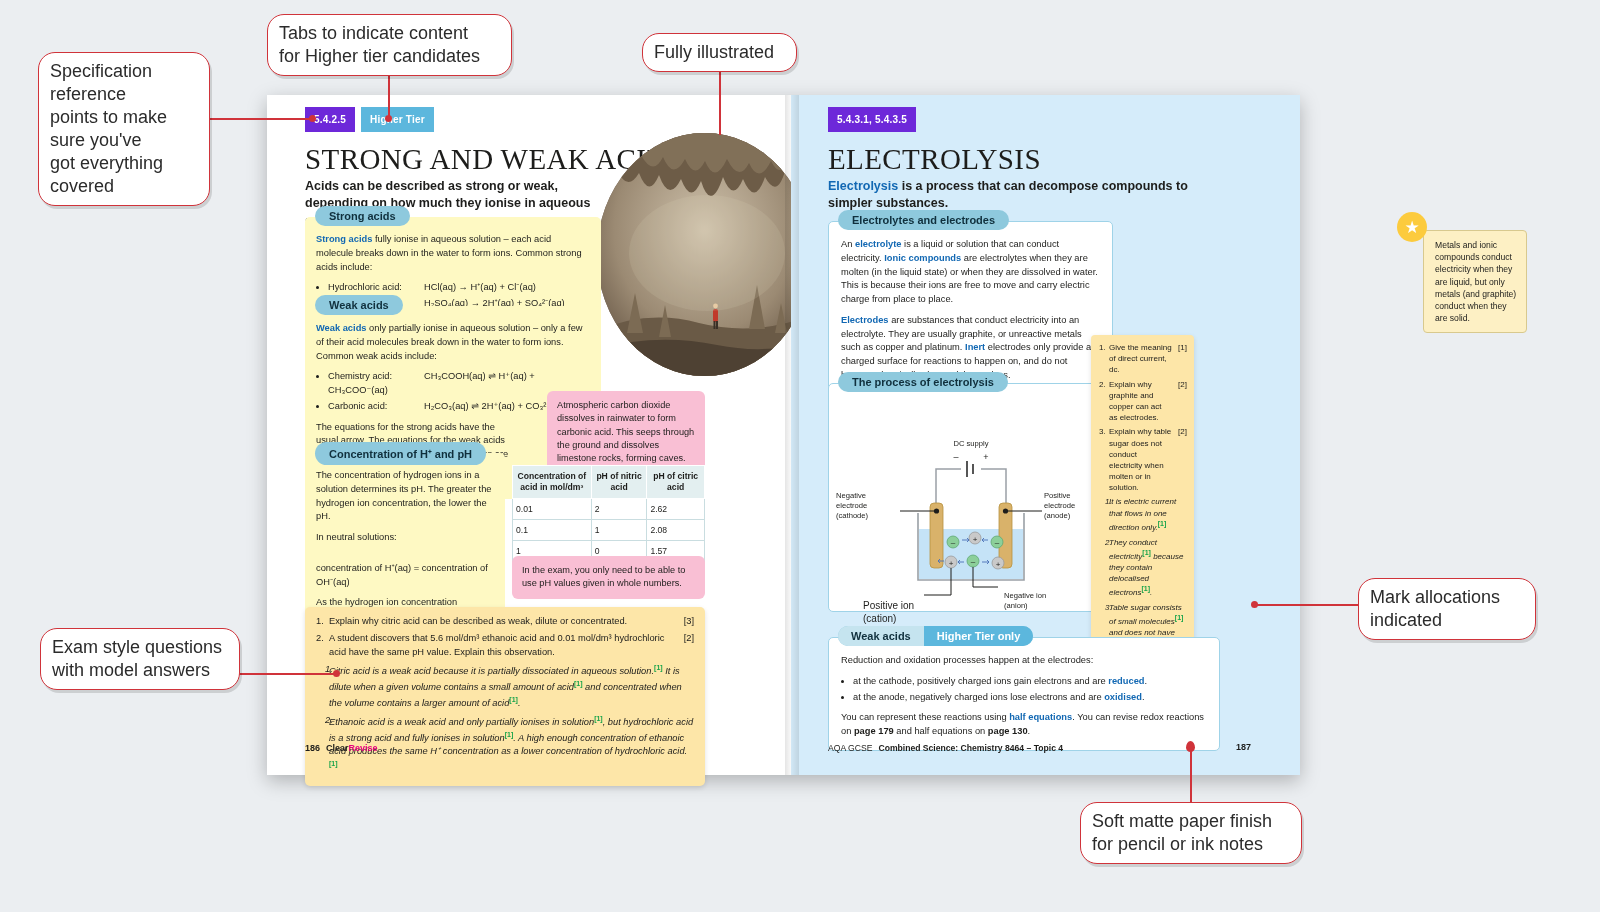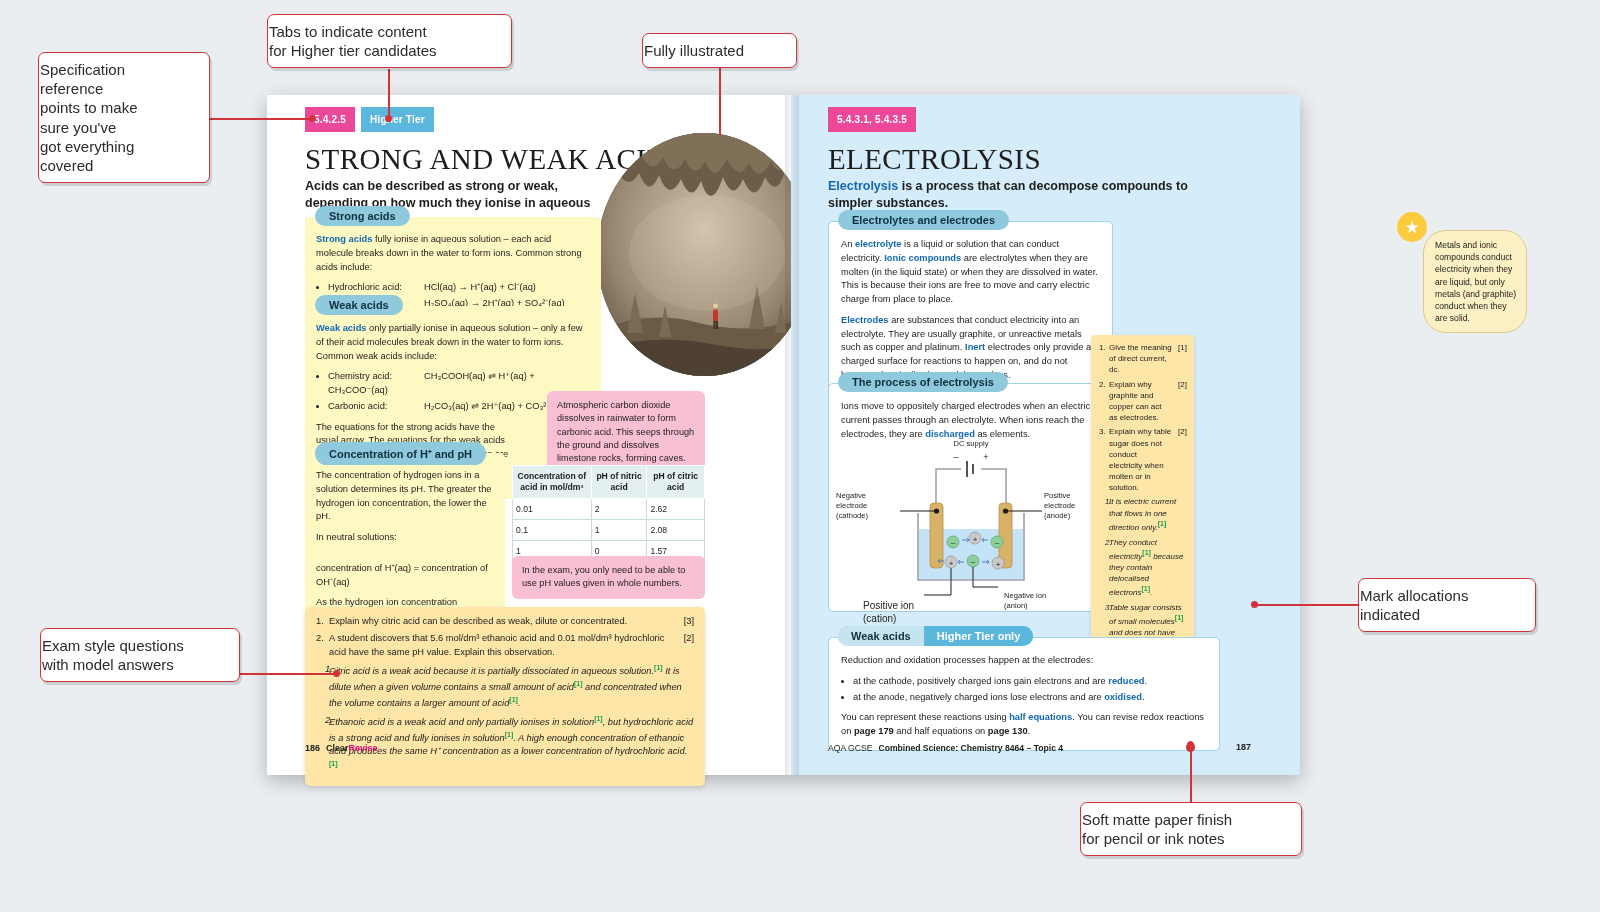--- a/index.html
+++ b/index.html
@@ -27,21 +27,21 @@
     pointer-events:none;
   }
 
   
   .tabrow { position:absolute; display:flex; }
   .tab {
     height:25px; display:flex; align-items:center; justify-content:center;
     font-size:10px; font-weight:bold; color:#ffffff; letter-spacing:.2px;
     padding:0 9px;
   }
-  .tab.spec { background:#ec4899; }
+  .tab.spec { background:#6d28d9; }
   .tab.higher { background:#5cb7dd; }
 
   
   .page-title {
     font-family:"Liberation Serif", serif;
     font-weight:400; letter-spacing:.4px;
   }
   h1.page-title { font-size:29px; color:#1d1d1b; margin:0; }
   .intro {
     font-size:12.5px; font-weight:bold; color:#1d1d1b; line-height:1.38; margin:0;
@@ -141,22 +141,22 @@
     position:absolute; font-size:8.6px; color:#1d1d1b;
     display:flex; align-items:center; gap:6px;
   }
   .pgnum { font-weight:bold; font-size:9px; }
   .brand { font-weight:bold; font-size:9px; }
   .brand .r { color:#e3007d; }
 
   
   .anno {
     position:absolute; background:#ffffff;
-    border:1.6px solid #d0333a; border-radius:7px;
-    padding:7px 1px; font-size:15px; color:#2b2b2b; line-height:1.28;
+    border:1.6px solid #d0333a; border-radius:17px;
+    padding:7px 11px; font-size:18px; color:#2b2b2b; line-height:1.28;
     box-shadow:2px 3px 0 rgba(0,0,0,.13);
     z-index:20; white-space:pre-line;
   }
   .lead { position:absolute; background:#d0333a; z-index:19; }
   .lead.h { height:1.6px; }
   .lead.v { width:1.6px; }
   .dot {
     position:absolute; width:7px; height:7px; border-radius:50%;
     background:#d0333a; z-index:19;
   }
@@ -327,26 +327,25 @@
 
     <div class="panel" style="left:37px; top:126px; width:285px;">
       <div class="panel-label">Electrolytes and electrodes</div>
       <div class="panel-body white">
         <p><span>An </span><b class="hl">electrolyte</b><span> is a liquid or solution that can conduct electricity. </span><b class="hl">Ionic compounds</b><span> are electrolytes when they are molten (in the liquid state) or when they are dissolved in water. This is because their ions are free to move and carry electric charge from place to place.</span></p>
         <p><b class="hl">Electrodes</b><span> are substances that conduct electricity into an electrolyte. They are usually graphite, or unreactive metals such as copper and platinum. </span><b class="hl">Inert</b><span> electrodes only provide a charged surface for reactions to happen on, and do not become chemically changed themselves.</span></p>
       </div>
     </div>
 
     <div class="star" style="left: 606px; top: 117px;">★</div>
-    <div class="starbox" style="left:632px; top:135px; width:104px;border-radius:23px;">Metals and ionic compounds conduct electricity when they are liquid, but only metals (and graphite) conduct when they are solid.</div>
+    <div class="starbox" style="left:632px; top:135px; width:104px;">Metals and ionic compounds conduct electricity when they are liquid, but only metals (and graphite) conduct when they are solid.</div>
 
     <div class="panel" style="left:37px; top:288px; width:285px;">
       <div class="panel-label">The process of electrolysis</div>
       <div class="panel-body white" style="height:229px;">
-        <p><span>Ions move to oppositely charged electrodes when an electric current passes through an electrolyte. When ions reach the electrodes, they are </span><b class="hl">discharged</b><span> as elements.</span></p>
 
         <svg id="diagram" style="left:12px; top:54px;" width="262" height="165" viewBox="0 0 262 165">
           <g font-family="Liberation Sans, sans-serif" fill="#1d1d1b">
 
             <text x="131" y="9" font-size="7.6" text-anchor="middle">DC supply</text>
             <text x="116" y="23" font-size="9" text-anchor="middle">–</text>
             <text x="146" y="23" font-size="9" text-anchor="middle">+</text>
 
             <g stroke="#9aa0a6" stroke-width="1.5" fill="none">
               <path d="M96 72 L96 32 L121 32"></path>

